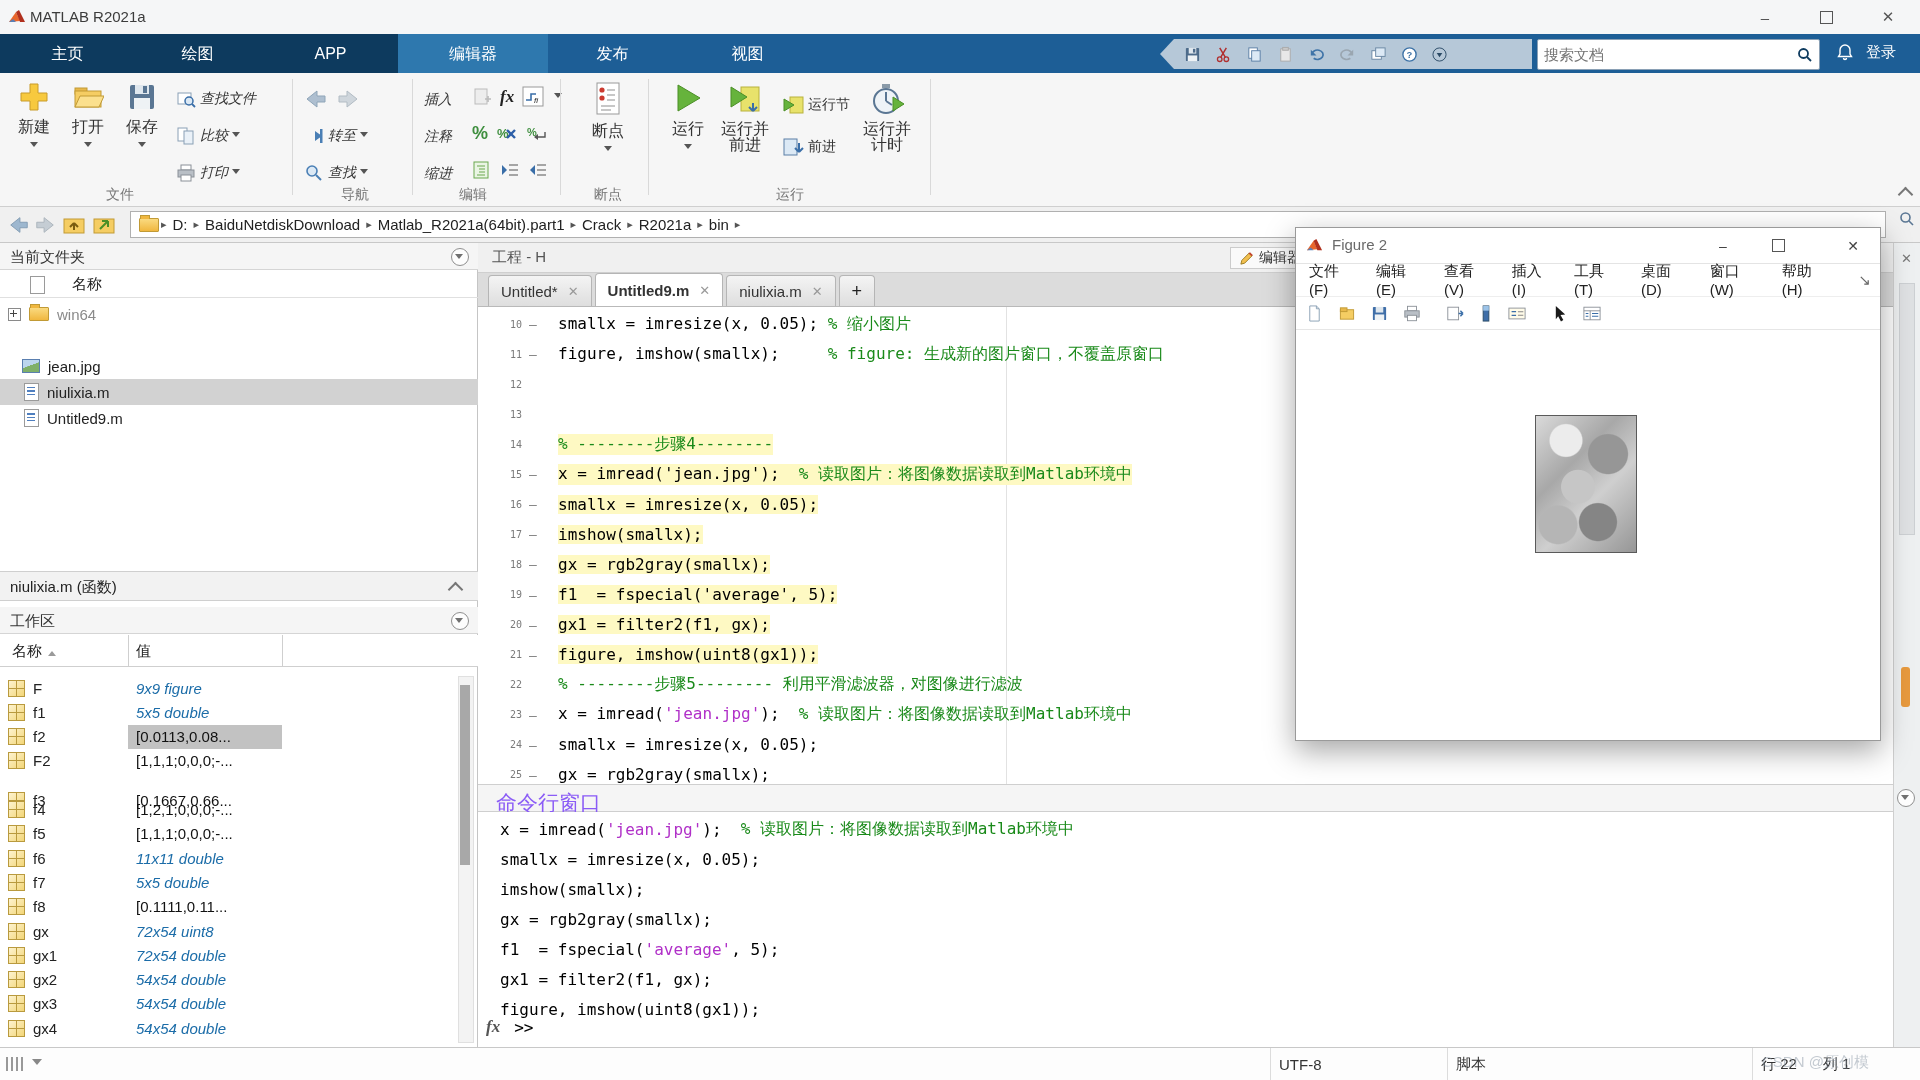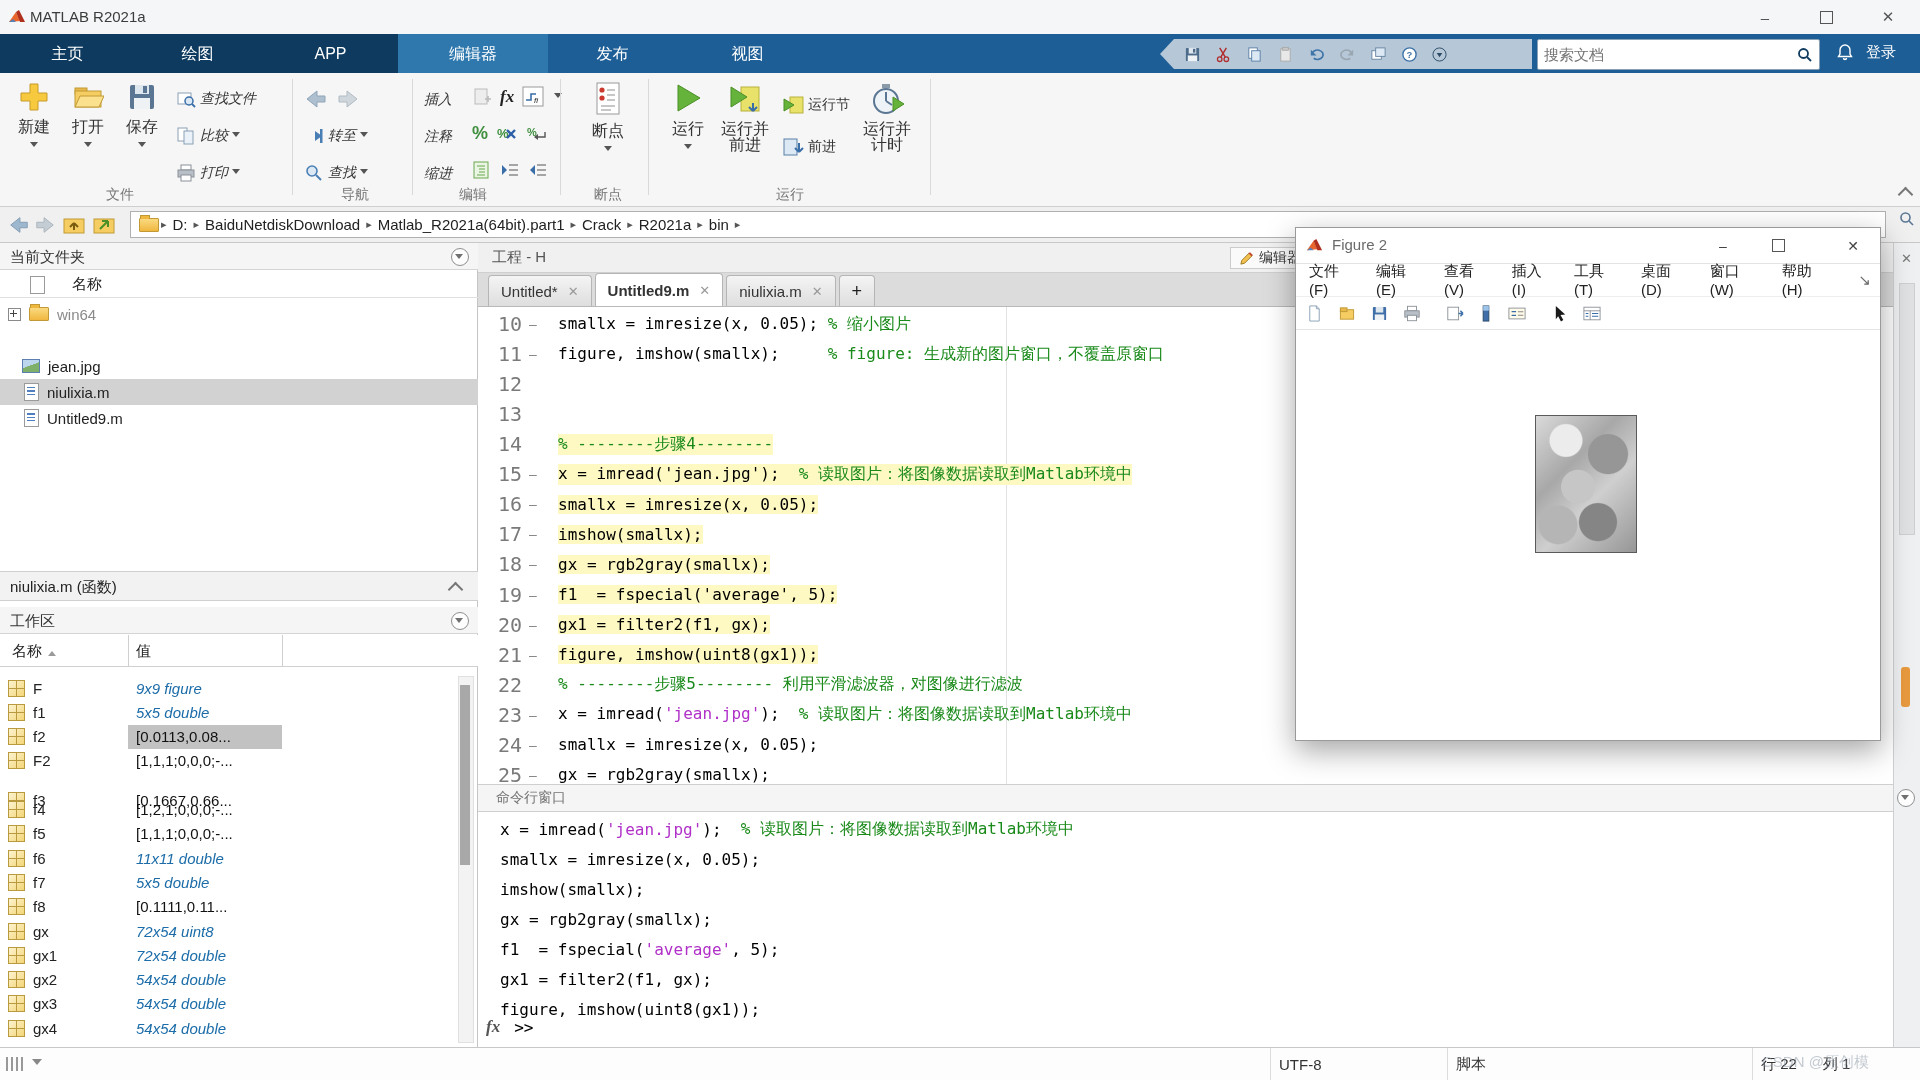--- a/index.html
+++ b/index.html
@@ -81,30 +81,30 @@
   #edtitle{left:478px;top:243px;width:1415px;height:30px;background:#f0f0f0;border-bottom:1px solid #cfcfcf;box-sizing:border-box;}
   #edtitle .t{position:absolute;left:14px;top:5px;font-size:15px;color:#555;}
   #edpane{position:absolute;left:752px;top:4px;display:flex;align-items:center;gap:5px;background:#fafafa;border:1px solid #ccc;padding:1px 8px;font-size:14px;color:#333;}
   #edtabs{left:478px;top:273px;width:1415px;height:34px;background:#dcdcdc;border-bottom:1px solid #b9b9b9;box-sizing:border-box;display:flex;align-items:flex-end;padding-left:10px;}
   .etab{height:30px;display:flex;align-items:center;gap:10px;padding:0 12px;border:1px solid #b5b5b5;border-bottom:none;border-radius:4px 4px 0 0;background:linear-gradient(#f4f4f4,#dedede);margin-right:3px;font-size:15px;color:#333;cursor:default;}
   .etab.active{background:#fff;font-weight:bold;height:32px;}
   .tabx{color:#999;font-size:13px;font-weight:bold;cursor:pointer;}
   .plustab{width:34px;height:30px;border:1px solid #b5b5b5;border-bottom:none;border-radius:4px 4px 0 0;background:linear-gradient(#f4f4f4,#dedede);display:flex;align-items:center;justify-content:center;font-size:18px;color:#222;}
   #code{left:478px;top:307px;width:1415px;height:477px;background:#fff;overflow:hidden;}
   .cline{position:absolute;left:0;width:1415px;height:30px;display:flex;align-items:center;}
-  .lnum{width:44px;text-align:right;font-size:20px;color:#7a7a7a;font-family:"DejaVu Sans Mono","Liberation Mono",monospace;}
+  .lnum{width:44px;text-align:right;font-size:10px;color:#7a7a7a;font-family:"DejaVu Sans Mono","Liberation Mono",monospace;}
   .ldash{width:22px;text-align:center;color:#888;font-size:14px;}
   .gutline{position:absolute;left:528px;top:0;width:1px;height:477px;background:#e2e2e2;}
   .lbody{white-space:pre;font-size:16px;font-family:"DejaVu Sans Mono","Liberation Mono",monospace;margin-left:14px;}
   .selbg{background:#fef9c3;}
   .sc{color:#000;}.sm{color:#1a8a1a;}.ss{color:#b030c8;}
   .selbg .ss{color:#000;}
   
   #cmdbar{left:478px;top:784px;width:1442px;height:28px;background:#f5f5f5;border-top:1px solid #cfcfcf;border-bottom:1px solid #cfcfcf;box-sizing:border-box;}
-  #cmdbar .t{position:absolute;left:18px;top:4px;font-size:14px;color:#737373;}
+  #cmdbar .t{position:absolute;left:18px;top:4px;font-size:21px;color:#8b5cf6;}
   #cmd{left:478px;top:812px;width:1415px;height:235px;background:#fff;overflow:hidden;}
   .mline{position:absolute;left:22px;height:30px;display:flex;align-items:center;white-space:pre;font-size:16px;font-family:"DejaVu Sans Mono","Liberation Mono",monospace;}
   #prompt{position:absolute;left:8px;top:205px;display:flex;align-items:center;gap:14px;}
   #fxmark{font-family:"Liberation Serif","DejaVu Serif",serif;font-style:italic;font-weight:bold;font-size:17px;color:#555;}
   #gtgt{font-size:16px;font-family:"DejaVu Sans Mono","Liberation Mono",monospace;color:#000;}
   
   #rail{left:1893px;top:243px;width:27px;height:804px;background:#eef0f1;border-left:1px solid #cfcfcf;box-sizing:border-box;}
   #railthumb{left:5px;top:40px;width:14px;height:250px;background:#dfe1e3;border:1px solid #cdd0d3;}
   #railorange{left:7px;top:424px;width:9px;height:40px;background:#e89a3e;border-radius:3px;}
   

